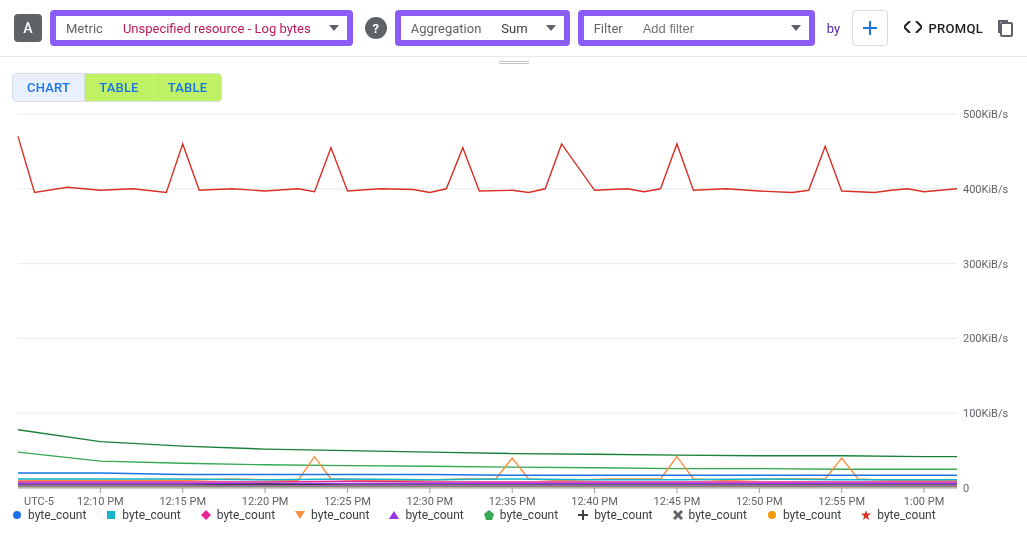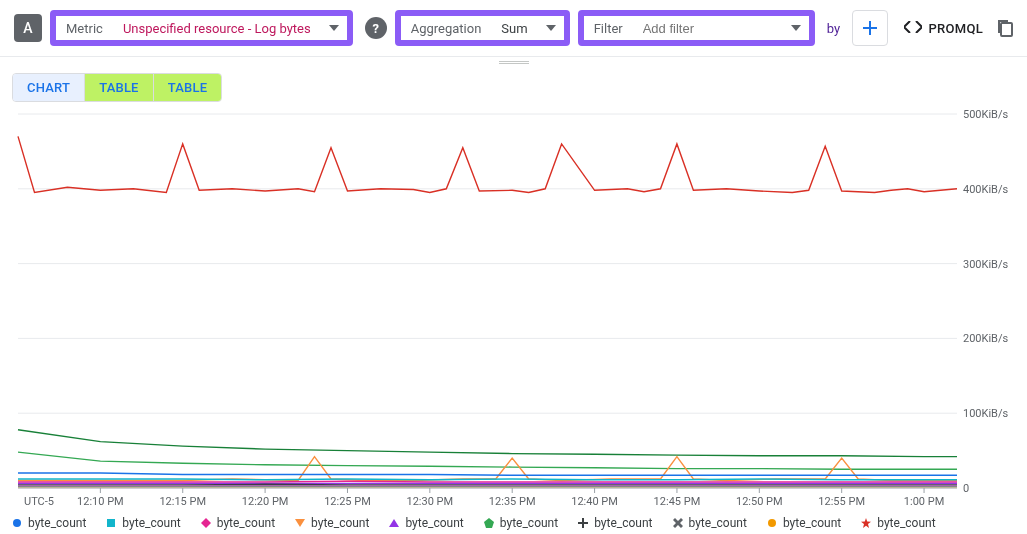--- a/index.html
+++ b/index.html
@@ -23,21 +23,21 @@
   .handle .bar { width: 30px; height: 3px; border-top: 1px solid #c4c7c5; border-bottom: 1px solid #c4c7c5; }
 
   .body { padding: 8px 12px 10px 12px; }
   .tabs { display: inline-flex; border: 1px solid #dadce0; border-radius: 4px; overflow: hidden; text-align: center; }
   .tab { padding: 6px 14px; font-size: 13px; font-weight: 500; color: #1a73e8; cursor: pointer; background: #bef264; letter-spacing: .2px; }
   .tab + .tab { border-left: 1px solid #dadce0; }
   .tab.active { background: #e8f0fe; }
 
   .chart-wrap { position: relative; margin-top: 6px; }
   #chart { display: block; }
-  .legend { display: flex; flex-wrap: wrap; gap: 4px 20px; margin-top: 8px; padding-bottom: 4px; }
+  .legend { display: flex; flex-wrap: wrap; gap: 4px 20px; margin-top: 0; padding-bottom: 4px; }
   .leg-item { display: flex; align-items: center; gap: 6px; font-size: 12px; color: #3c4043; cursor: pointer; }
   .leg-sym { width: 10px; height: 10px; display: flex; align-items: center; justify-content: center; }
 </style>
 </head>
 <body>
 
 <div class="toolbar">
   <div class="chip">A</div>
 
   <div class="seg">

